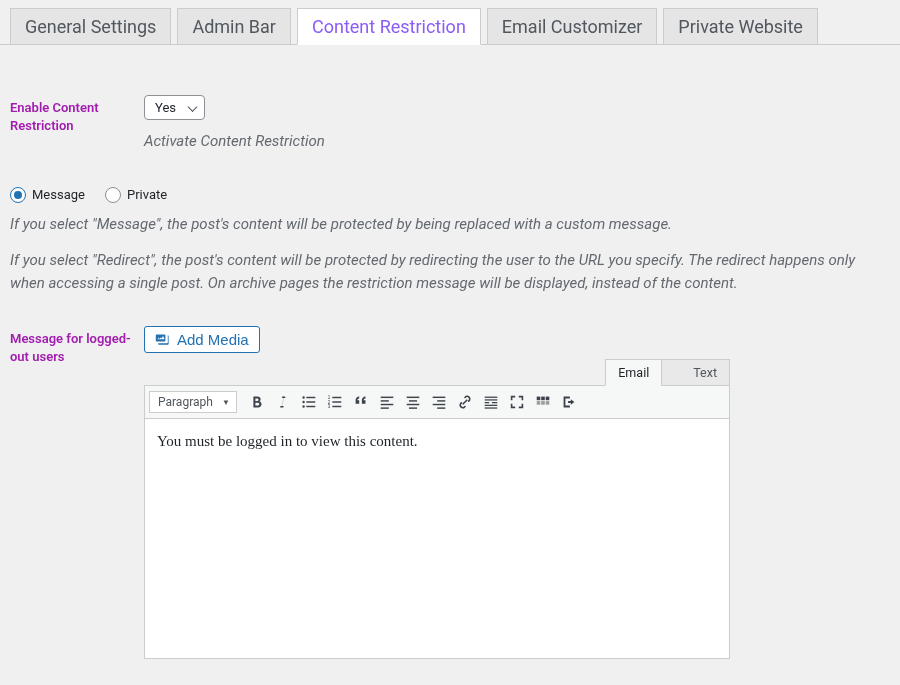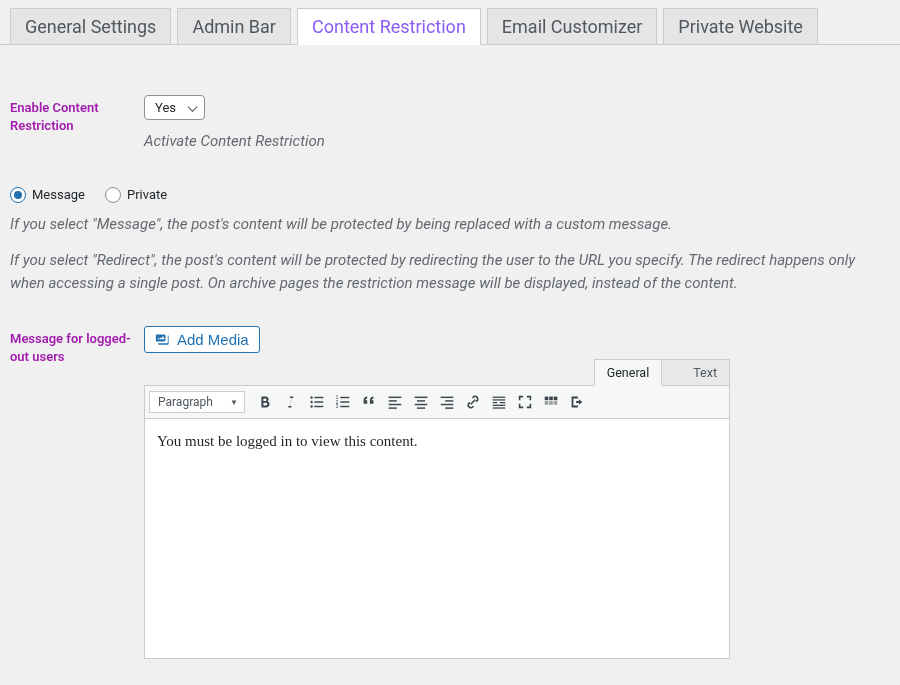--- a/index.html
+++ b/index.html
@@ -170,21 +170,21 @@
       gap: 2px;
     }
     .para-select {
       border: 1px solid #ccc;
       background: #fff;
       padding: 3px 20px 3px 8px;
       font-size: 12px;
       position: relative;
       margin-right: 6px;
       cursor: pointer;
-      width: 96px;
+      width: 88px;
       color: #50575e;
     }
     .para-select::after {
       content: "▼";
       font-size: 8px;
       color: #555;
       position: absolute;
       right: 6px;
       top: 50%;
       transform: translateY(-50%);
@@ -257,21 +257,21 @@
     <div class="form-field">
       <button class="add-media-btn">
         <svg viewBox="0 0 20 20" fill="currentColor">
             <path d="M13 11V4c0-.55-.45-1-1-1H2c-.55 0-1 .45-1 1v7c0 .55.45 1 1 1h10c.55 0 1-.45 1-1zM5 9l2-2 1 1 2-3 2 4H3l2-2zm11-5v9c0 .55-.45 1-1 1H4v1c0 .55.45 1 1 1h11c.55 0 1-.45 1-1V5c0-.55-.45-1-1-1h-1z"></path>
           </svg>
         <span>Add Media</span>
       </button>
 
       <div class="editor-container">
         <div class="editor-tabs">
-          <div class="editor-tab active">General</div>
+          <div class="editor-tab active">Email</div>
           <div class="editor-tab">Text</div>
         </div>
         <div class="editor-toolbar">
           <div class="para-select">Paragraph</div>
           <div class="tb-btn">
               <svg viewBox="0 0 20 20" fill="currentColor">
                 <path d="M6 4h4.5c2 0 3.5 1.2 3.5 3 0 1-.5 1.8-1.3 2.3C13.9 9.8 15 10.8 15 12.5c0 2-1.6 3.5-3.8 3.5H6V4zm2.2 2v2.8h2c.9 0 1.5-.6 1.5-1.4S11.1 6 10.2 6H8.2zm0 4.8V14h2.6c1 0 1.7-.7 1.7-1.6s-.7-1.6-1.7-1.6H8.2z"></path>
               </svg>
             </div>
           <div class="tb-btn">

